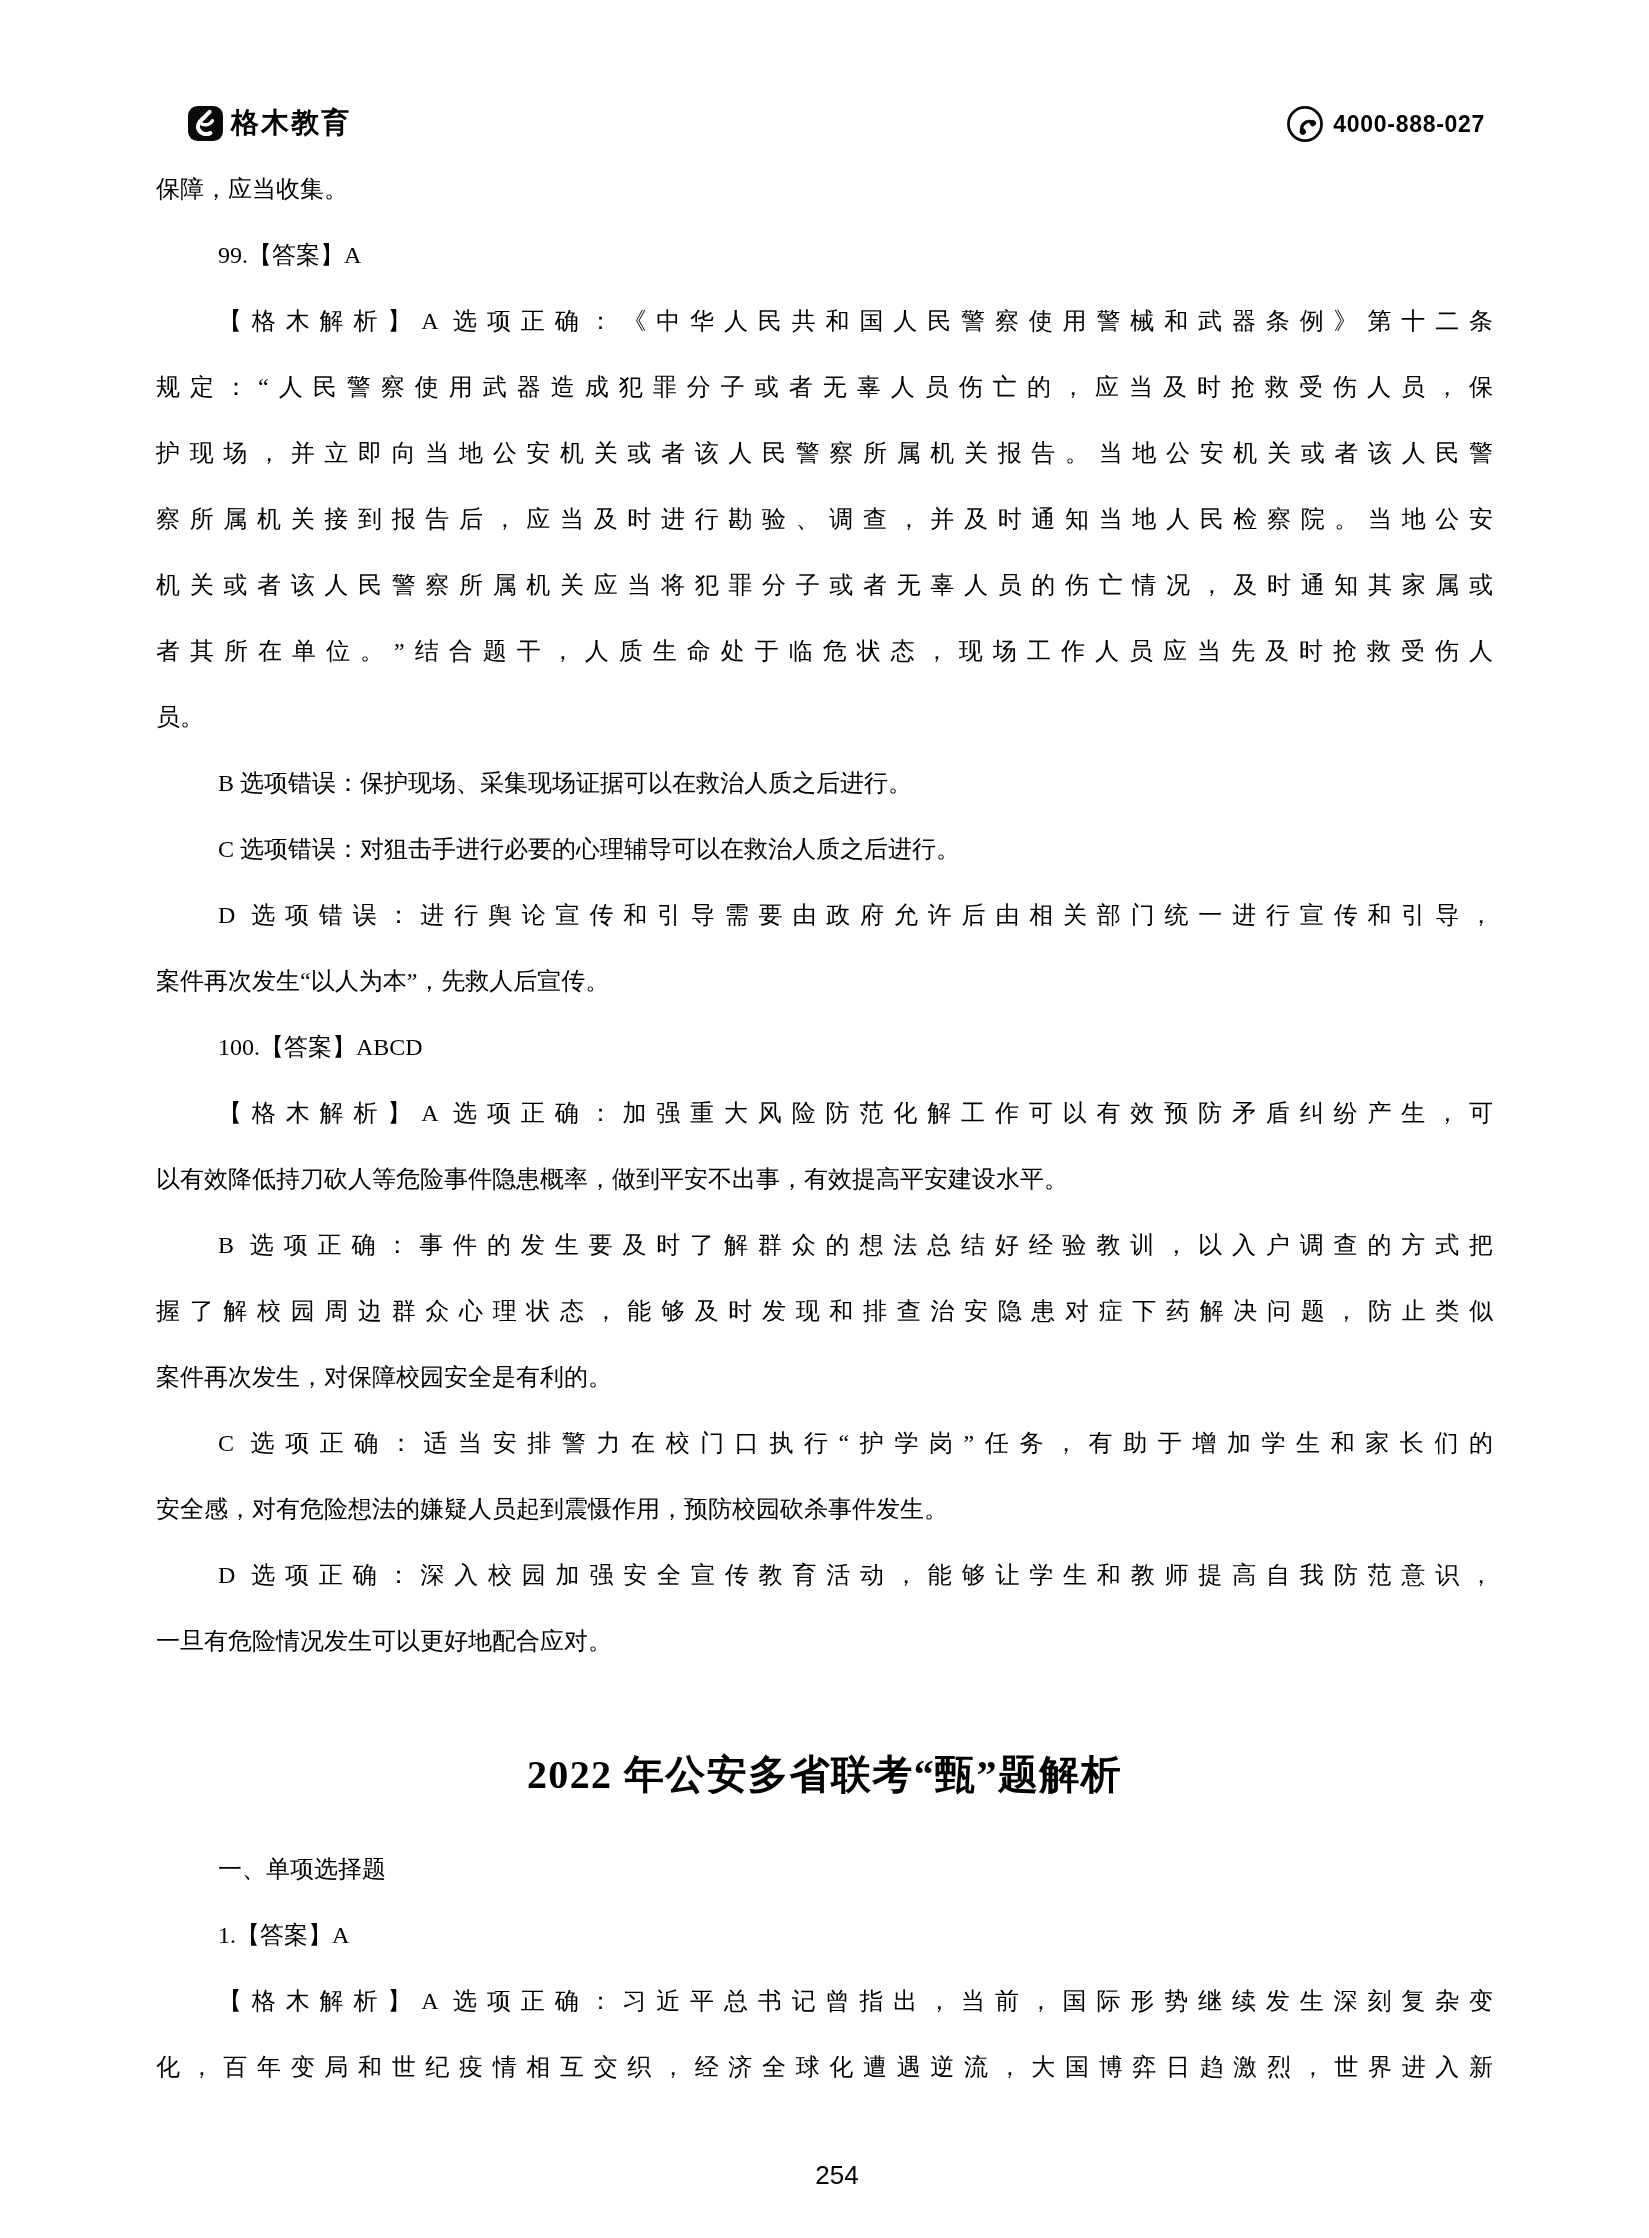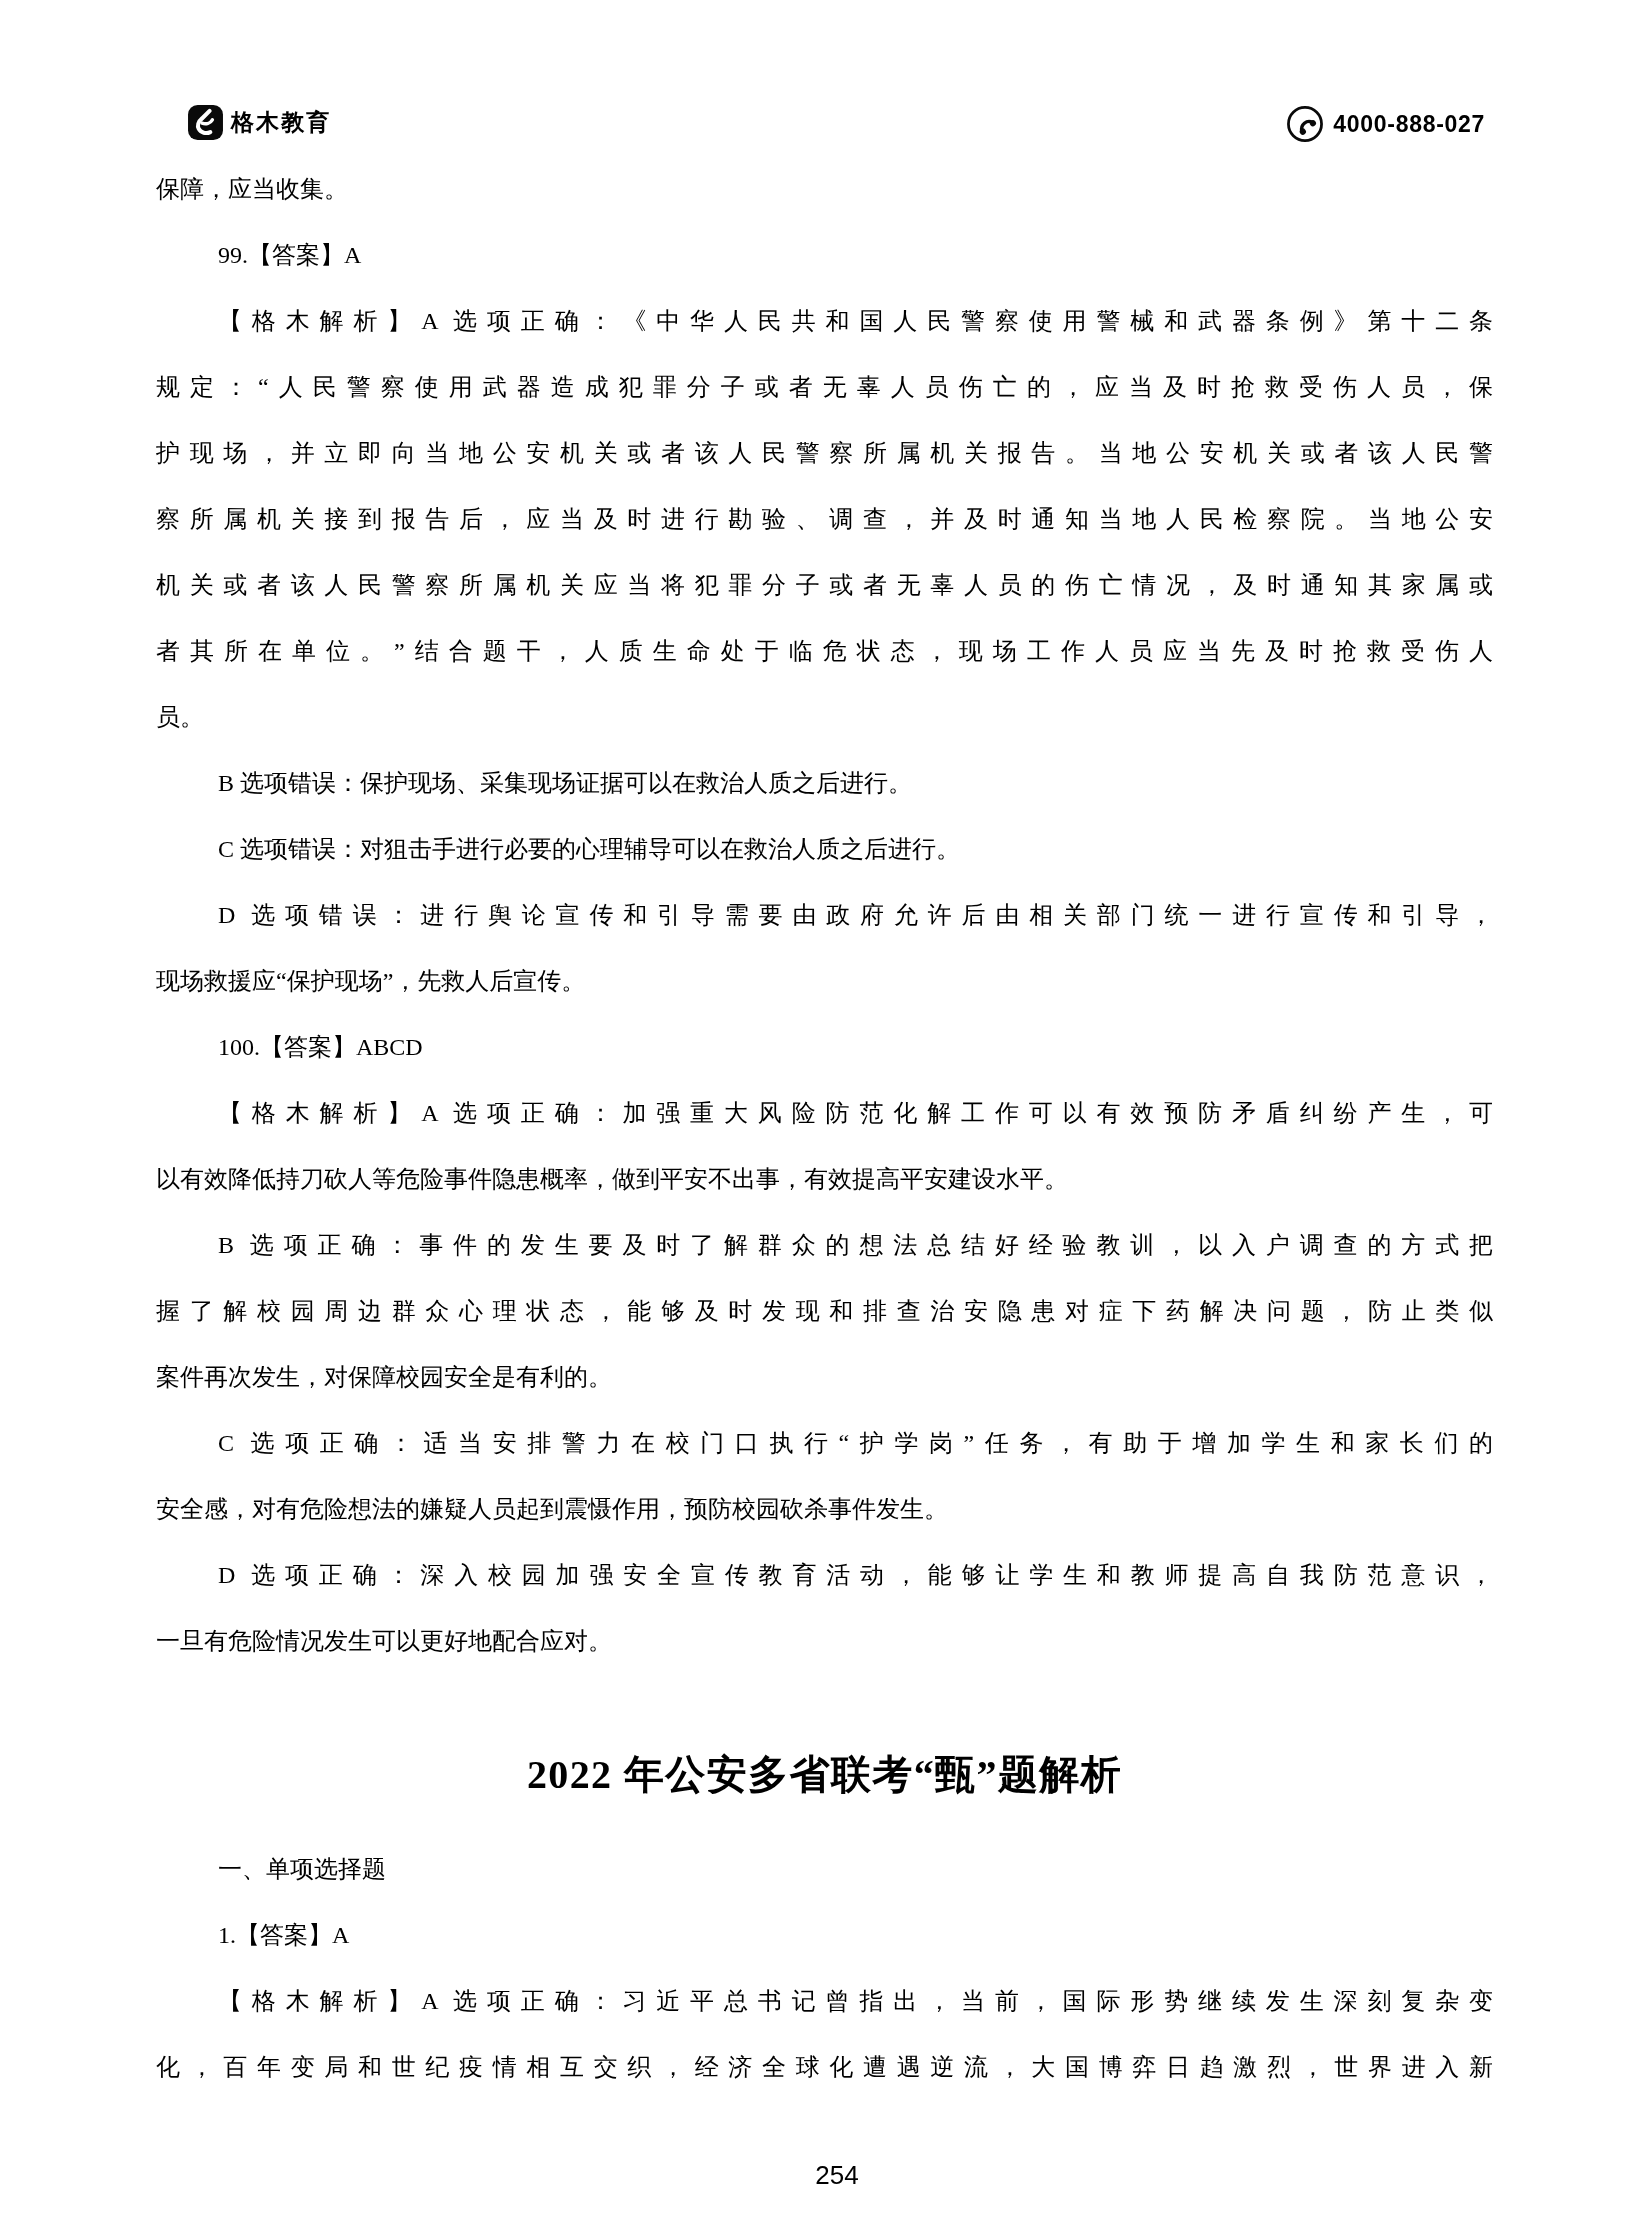--- a/index.html
+++ b/index.html
@@ -15,21 +15,21 @@
   }
   
   .brand{
     position:absolute;
     left:187px; top:104px;
     display:flex; align-items:center; gap:7px;
   }
   .brand-text{
     font-family:Liberation Serif, serif;
     font-weight:900;
-    font-size:23px;
+    font-size:28px;
     letter-spacing:2.1px;
   }
   .phone{
     position:absolute;
     right:165px; top:104px;
     display:flex; align-items:center; gap:8.3px;
   }
   .phone-number{
     font-family:"Liberation Sans","DejaVu Sans",sans-serif;
     font-weight:600;
@@ -112,21 +112,21 @@
         <div class="line indent fill">【格木解析】A 选项正确：《中华人民共和国人民警察使用警械和武器条例》第十二条</div>
         <div class="line fill">规定：“人民警察使用武器造成犯罪分子或者无辜人员伤亡的，应当及时抢救受伤人员，保</div>
         <div class="line fill">护现场，并立即向当地公安机关或者该人民警察所属机关报告。当地公安机关或者该人民警</div>
         <div class="line fill">察所属机关接到报告后，应当及时进行勘验、调查，并及时通知当地人民检察院。当地公安</div>
         <div class="line fill">机关或者该人民警察所属机关应当将犯罪分子或者无辜人员的伤亡情况，及时通知其家属或</div>
         <div class="line fill">者其所在单位。”结合题干，人质生命处于临危状态，现场工作人员应当先及时抢救受伤人</div>
         <div class="line">员。</div>
         <div class="line indent">B 选项错误：保护现场、采集现场证据可以在救治人质之后进行。</div>
         <div class="line indent">C 选项错误：对狙击手进行必要的心理辅导可以在救治人质之后进行。</div>
         <div class="line indent fill">D 选项错误：进行舆论宣传和引导需要由政府允许后由相关部门统一进行宣传和引导，</div>
-        <div class="line">现场救援应“保护现场”，先救人后宣传。</div>
+        <div class="line">案件再次发生“以人为本”，先救人后宣传。</div>
         <div class="line indent">100.【答案】ABCD</div>
         <div class="line indent fill">【格木解析】A 选项正确：加强重大风险防范化解工作可以有效预防矛盾纠纷产生，可</div>
         <div class="line">以有效降低持刀砍人等危险事件隐患概率，做到平安不出事，有效提高平安建设水平。</div>
         <div class="line indent fill">B 选项正确：事件的发生要及时了解群众的想法总结好经验教训，以入户调查的方式把</div>
         <div class="line fill">握了解校园周边群众心理状态，能够及时发现和排查治安隐患对症下药解决问题，防止类似</div>
         <div class="line">案件再次发生，对保障校园安全是有利的。</div>
         <div class="line indent fill">C 选项正确：适当安排警力在校门口执行“护学岗”任务，有助于增加学生和家长们的</div>
         <div class="line">安全感，对有危险想法的嫌疑人员起到震慑作用，预防校园砍杀事件发生。</div>
         <div class="line indent fill">D 选项正确：深入校园加强安全宣传教育活动，能够让学生和教师提高自我防范意识，</div>
         <div class="line">一旦有危险情况发生可以更好地配合应对。</div>

